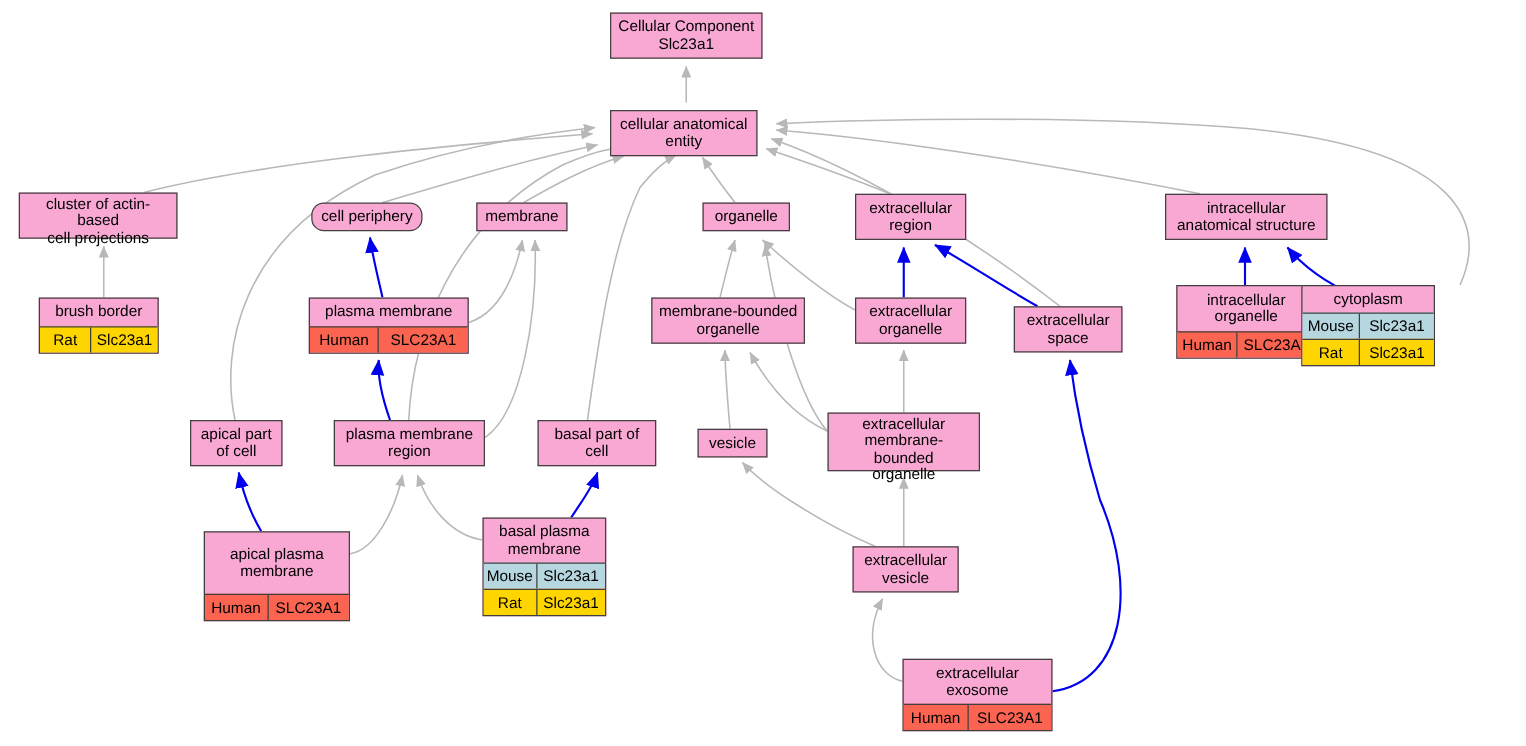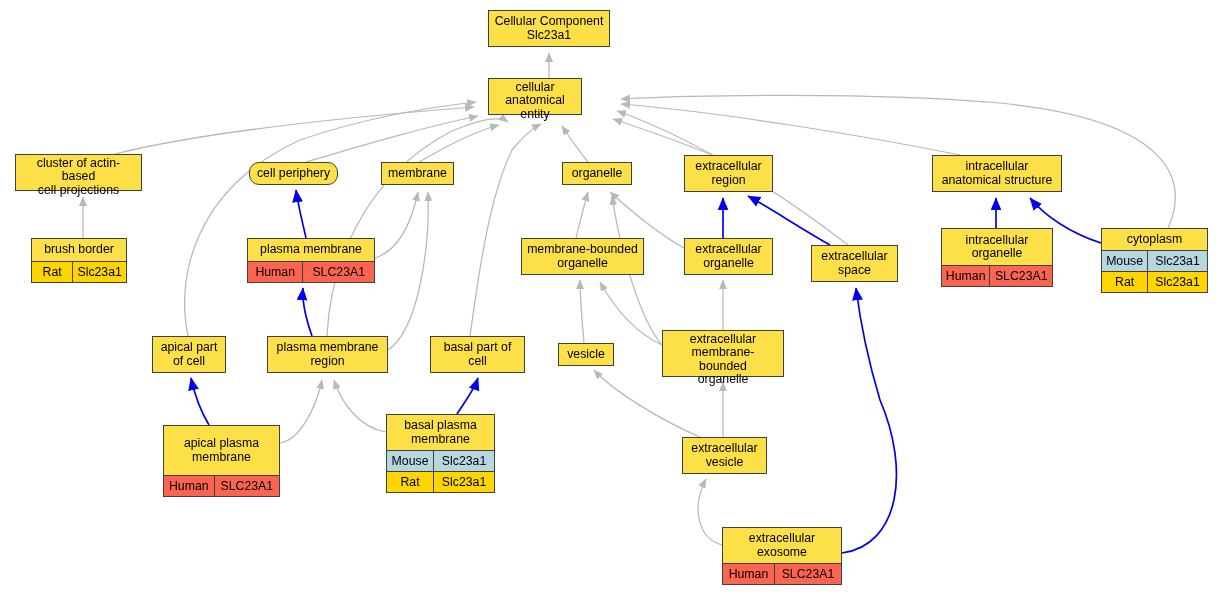--- a/index.html
+++ b/index.html
@@ -9,21 +9,21 @@
     width:1221px;height:597px;
     background:#ffffff;
     font-family:"Liberation Sans", sans-serif;
     overflow:hidden;
   }
   #edges{position:absolute;left:0;top:0;width:1221px;height:597px;}
   .node{
     position:absolute;
     box-sizing:border-box;
     border:1.4px solid #404040;
-    background:#fde047;
+    background:#f9a8d4;
     display:flex;
     flex-direction:column;
     z-index:5;
   }
   .node .label{
     flex:1 1 auto;
     display:flex;align-items:center;justify-content:center;
     text-align:center;
     color:#000000;
     font-size:12.3px;
@@ -100,21 +100,21 @@
         <path d="M723,437 C723,415 723,396 723,382" stroke="#b8b8b8" stroke-width="1.25" fill="none" marker-end="url(#ah-gray)"></path>
         <path d="M722,545 C700,540 690,510 706,479" stroke="#b8b8b8" stroke-width="1.25" fill="none" marker-end="url(#ah-gray)"></path>
         <path d="M842,553 C900,545 910,470 880,400 C868,360 860,320 856,288" stroke="#0000ee" stroke-width="1.7" fill="none" marker-end="url(#ah-blue)"></path>
       </g>
   </svg>
   <div id="node-layer">
       <div class="node" style="left: 488px; top: 10px; width: 122px; height: 37px;">
         <div class="label">Cellular Component
 Slc23a1</div>
       </div>
-      <div class="node" style="left: 488px; top: 78px; width: 94px; height: 37px;">
+      <div class="node" style="left: 488px; top: 88px; width: 118px; height: 37px;">
         <div class="label">cellular anatomical
 entity</div>
       </div>
       <div class="node" style="left: 15px; top: 154px; width: 127px; height: 37px;">
         <div class="label">cluster of actin-based
 cell projections</div>
       </div>
       <div class="node" style="left: 31px; top: 238px; width: 96px; height: 45px;">
         <div class="label">brush border</div>
         <div class="badges">
@@ -165,21 +165,21 @@
       <div class="node" style="left: 941px; top: 228px; width: 112px; height: 59px;">
         <div class="label">intracellular
 organelle</div>
         <div class="badges">
           <div class="badge human">
             <div class="sp">Human</div>
             <div class="gn">SLC23A1</div>
           </div>
         </div>
       </div>
-      <div class="node" style="left: 1101px; top: 228px; width: 107px; height: 65px;">
+      <div class="node" style="left: 1041px; top: 228px; width: 107px; height: 65px;">
         <div class="label">cytoplasm</div>
         <div class="badges">
           <div class="badge mouse">
             <div class="sp">Mouse</div>
             <div class="gn">Slc23a1</div>
           </div>
           <div class="badge rat">
             <div class="sp">Rat</div>
             <div class="gn">Slc23a1</div>
           </div>
@@ -208,21 +208,21 @@
       <div class="node" style="left: 163px; top: 425px; width: 117px; height: 72px;">
         <div class="label">apical plasma
 membrane</div>
         <div class="badges">
           <div class="badge human">
             <div class="sp">Human</div>
             <div class="gn">SLC23A1</div>
           </div>
         </div>
       </div>
-      <div class="node" style="left: 386px; top: 414px; width: 109px; height: 79px;">
+      <div class="node" style="left: 386px; top: 414px; width: 99px; height: 79px;">
         <div class="label">basal plasma
 membrane</div>
         <div class="badges">
           <div class="badge mouse">
             <div class="sp">Mouse</div>
             <div class="gn">Slc23a1</div>
           </div>
           <div class="badge rat">
             <div class="sp">Rat</div>
             <div class="gn">Slc23a1</div>

